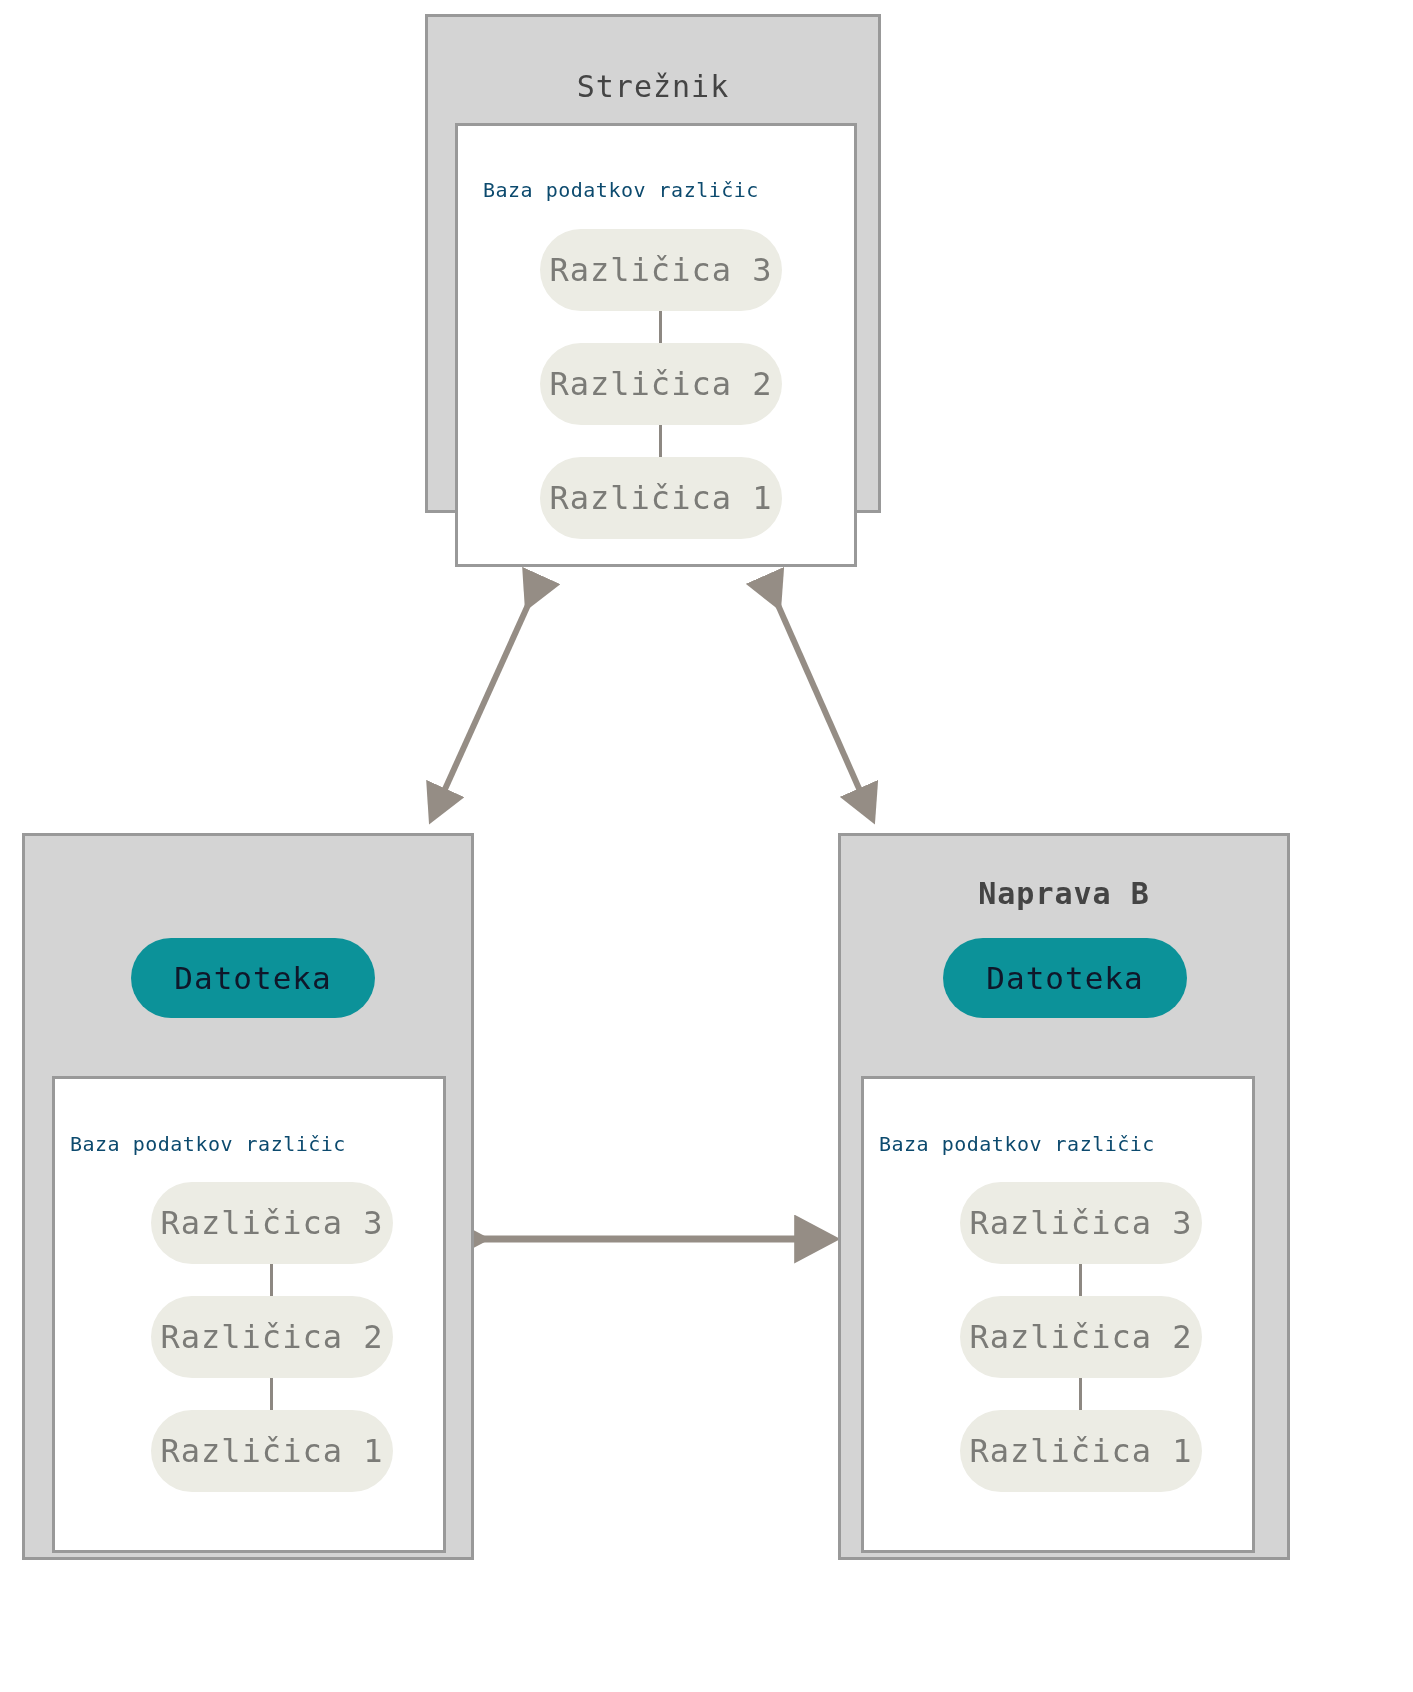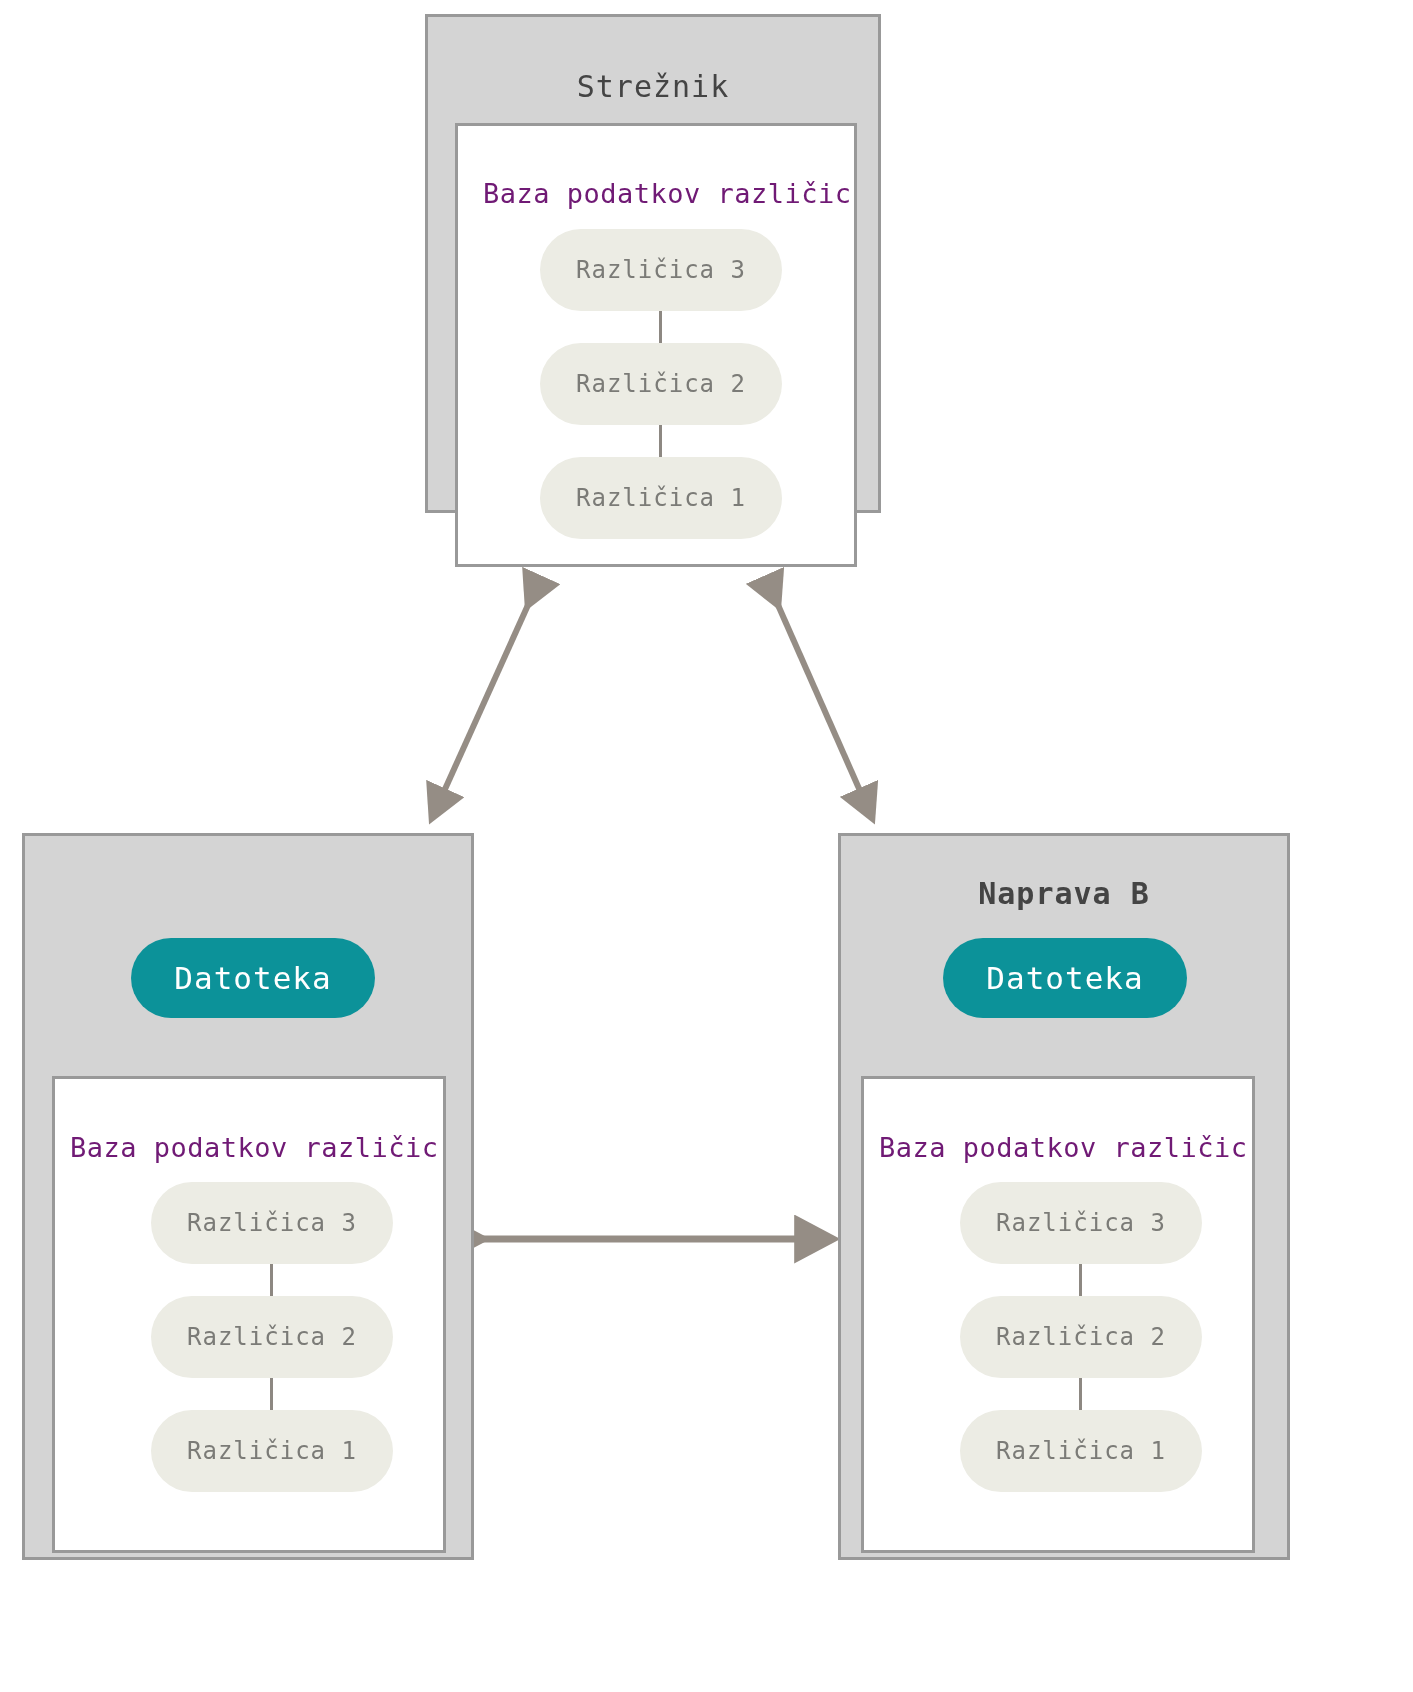--- a/index.html
+++ b/index.html
@@ -39,52 +39,52 @@
 
   
   .db-panel {
     position: absolute;
     background: #ffffff;
     border: 3px solid #999999;
     box-sizing: border-box;
   }
   .db-label {
     position: absolute;
-    color: #701a75;
-    font-size: 27px;
+    color: #0c4a6e;
+    font-size: 20px;
     letter-spacing: 0.5px;
     white-space: nowrap;
   }
 
   
   .pill {
     position: absolute;
     background: #ecece4;
     border-radius: 42px;
     color: #7b7b77;
-    font-size: 24px;
+    font-size: 32px;
     letter-spacing: 1px;
     display: flex;
     align-items: center;
     justify-content: center;
     box-sizing: border-box;
     white-space: nowrap;
   }
   .pill-link {
     position: absolute;
     width: 3px;
     background: #8d8882;
   }
 
   
   .file-pill {
     position: absolute;
     background: #0c9299;
     border-radius: 42px;
-    color: #ffffff;
+    color: #0f172a;
     font-size: 31px;
     letter-spacing: 1px;
     display: flex;
     align-items: center;
     justify-content: center;
     box-sizing: border-box;
     white-space: nowrap;
   }
 
   

